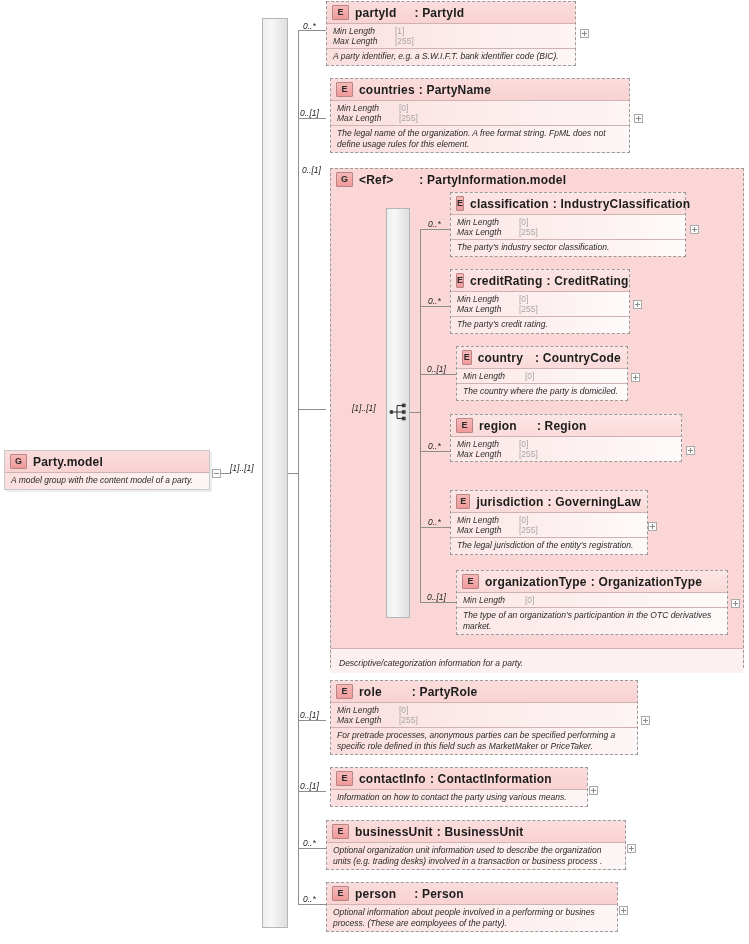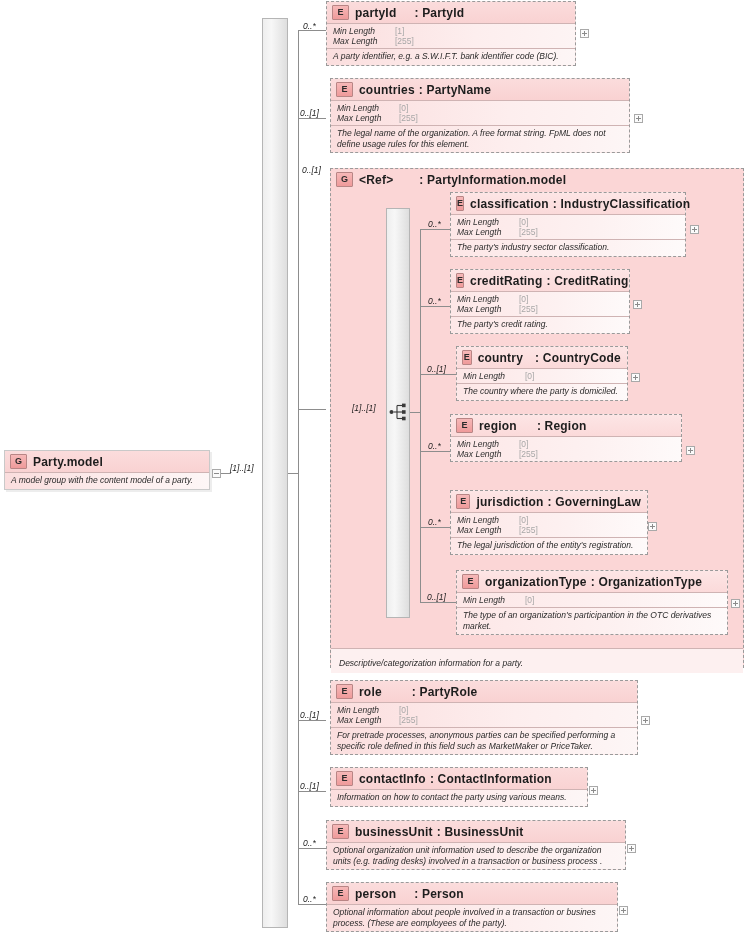--- a/index.html
+++ b/index.html
@@ -455,17 +455,17 @@
   </div>
   <div class="plus" style="left:627px; top:844px;"></div>
 
   <div class="node" style="left:326px; top:882px; width:292px;">
     <div class="titlebar">
       <span class="badge">E</span>
       <span class="nm">
         <span>person</span><span class="nmspacer" style="width:18px"></span><span>: Person</span>
       </span>
     </div>
-    <div class="docu">Optional information about people involved in a transaction or busines process. (These are eomployees of the party).</div>
+    <div class="docu">Optional information about people involved in a performing or busines process. (These are eomployees of the party).</div>
   </div>
   <div class="plus" style="left:619px; top:906px;"></div>
 
 </div>
 
 </body></html>

